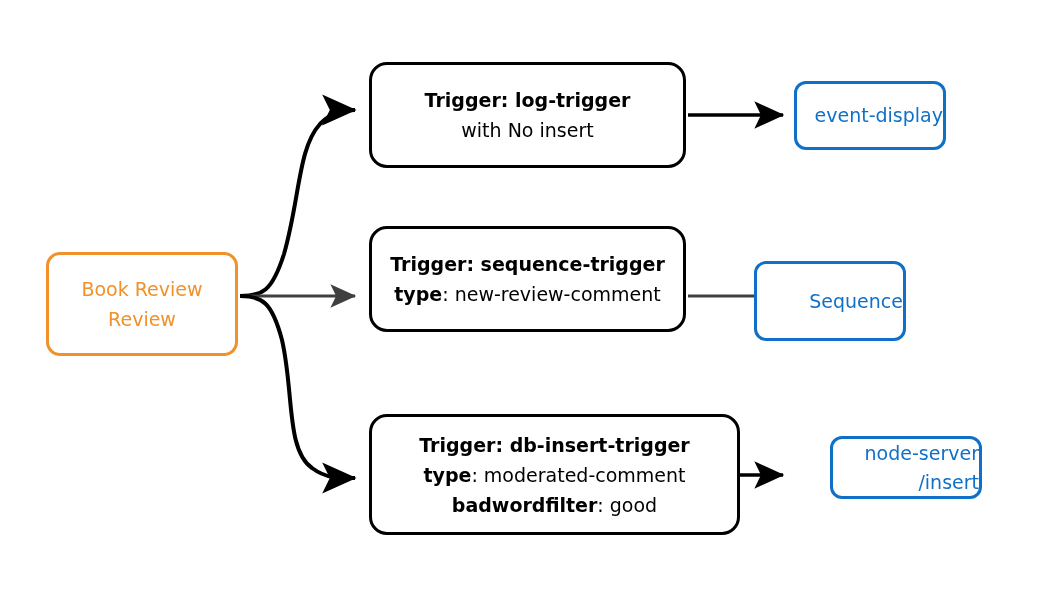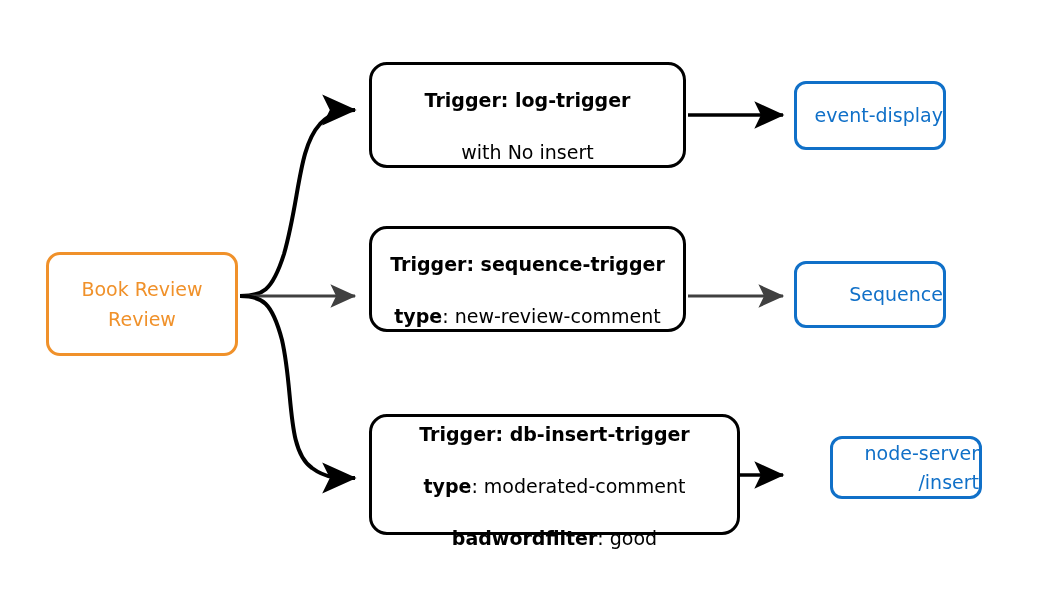--- a/index.html
+++ b/index.html
@@ -49,21 +49,21 @@
     font-weight: 400;
   }
   
   .node-trigger {
     border: 3.5px solid #000000;
     border-radius: 18px;
     color: #000000;
     font-size: 19px;
     line-height: 30px;
   }
-  .node-trigger .ln { white-space: nowrap; margin-top: 22px; }
+  .node-trigger .ln { white-space: nowrap; }
   .node-trigger .k { font-weight: bold; }
   .node-trigger .v { font-weight: 400; }
   
   .node-target {
     border: 3px solid #1070c8;
     border-radius: 12px;
     color: #1070c8;
     font-size: 19px;
     line-height: 29px;
     font-weight: 400;
@@ -131,21 +131,21 @@
     </span>
     <span class="ln">
       <span class="k">badwordfilter</span><span class="v">: good</span>
     </span>
   </div>
 
   <div class="node node-target" style="left:794px; top:81px; width:152px; height:69px;">
     <span class="ln">event-display</span>
   </div>
 
-  <div class="node node-target" style="left:794px; top:261px; width:152px; height:67px;">
+  <div class="node node-target" style="left:754px; top:261px; width:152px; height:80px;">
     <span class="ln">Sequence</span>
   </div>
 
   <div class="node node-target" style="left:830px; top:436px; width:152px; height:63px;">
     <span class="ln">node-server</span>
     <span class="ln">/insert</span>
   </div>
 
 </div>
 

